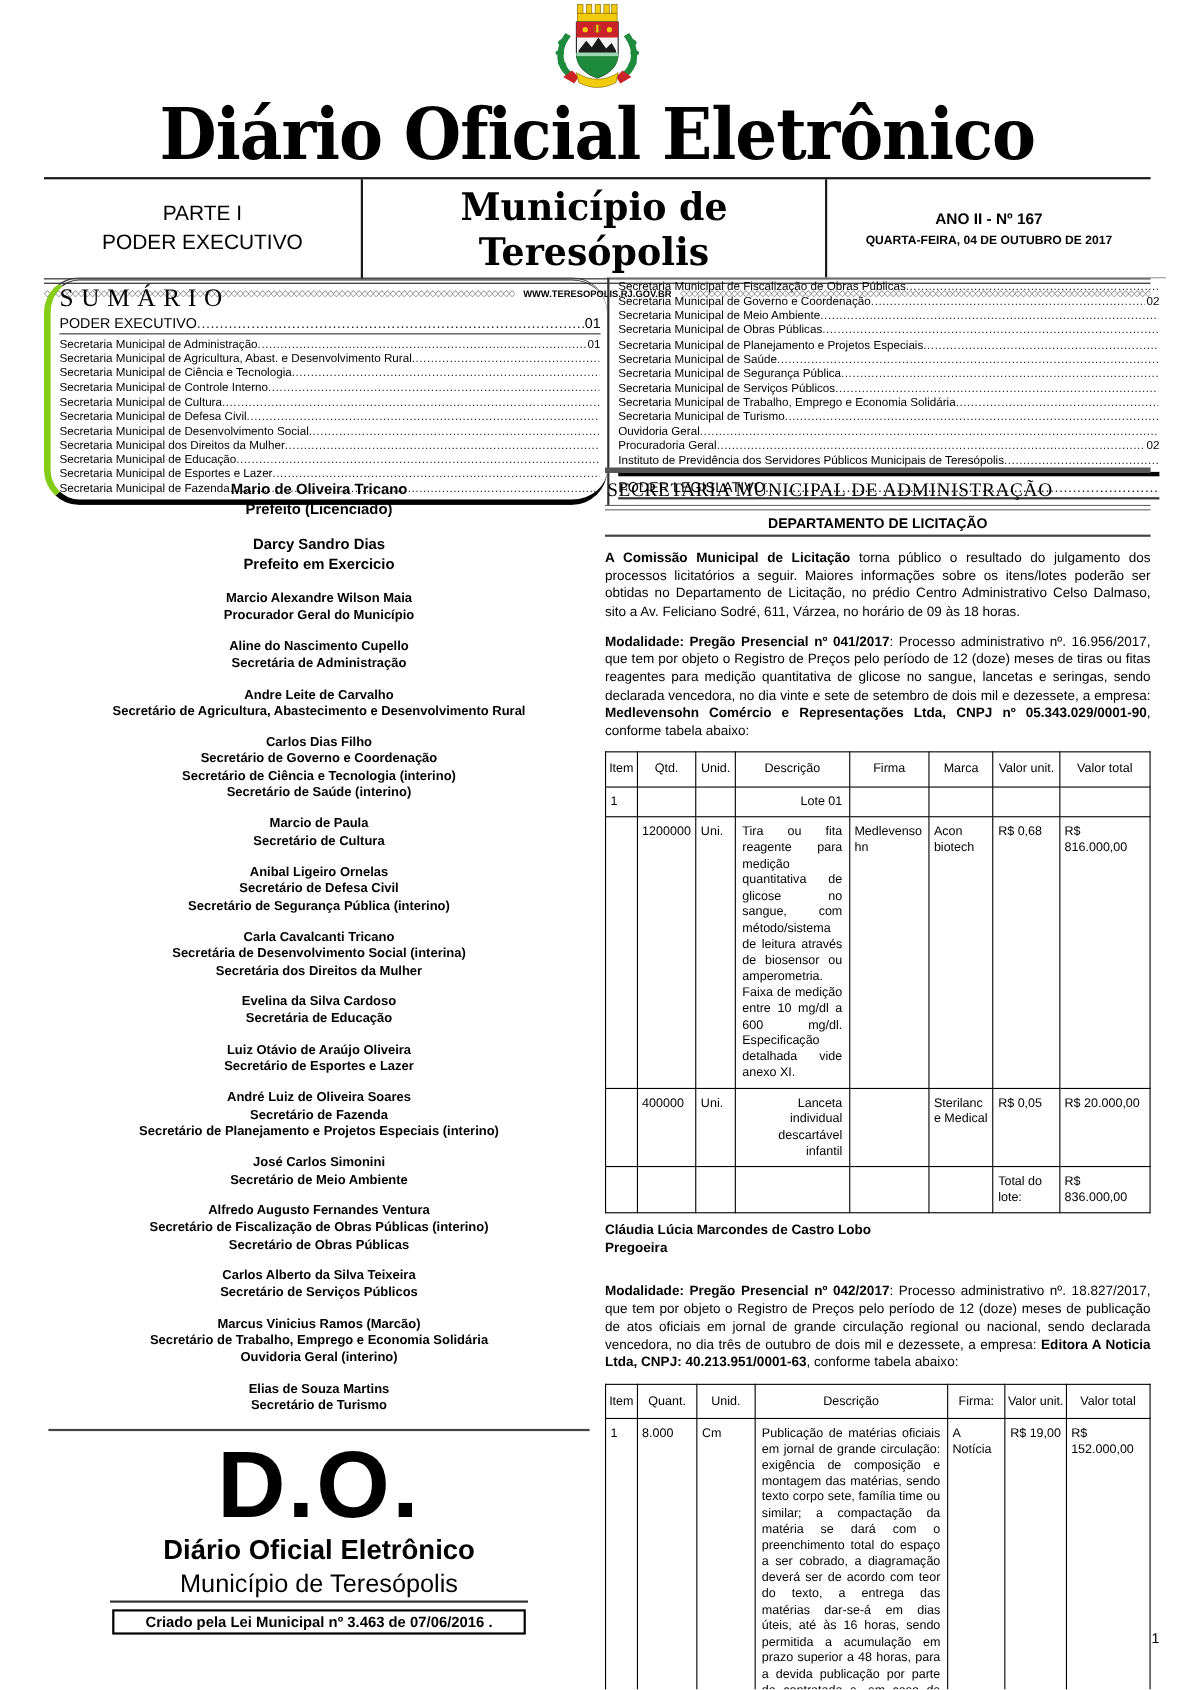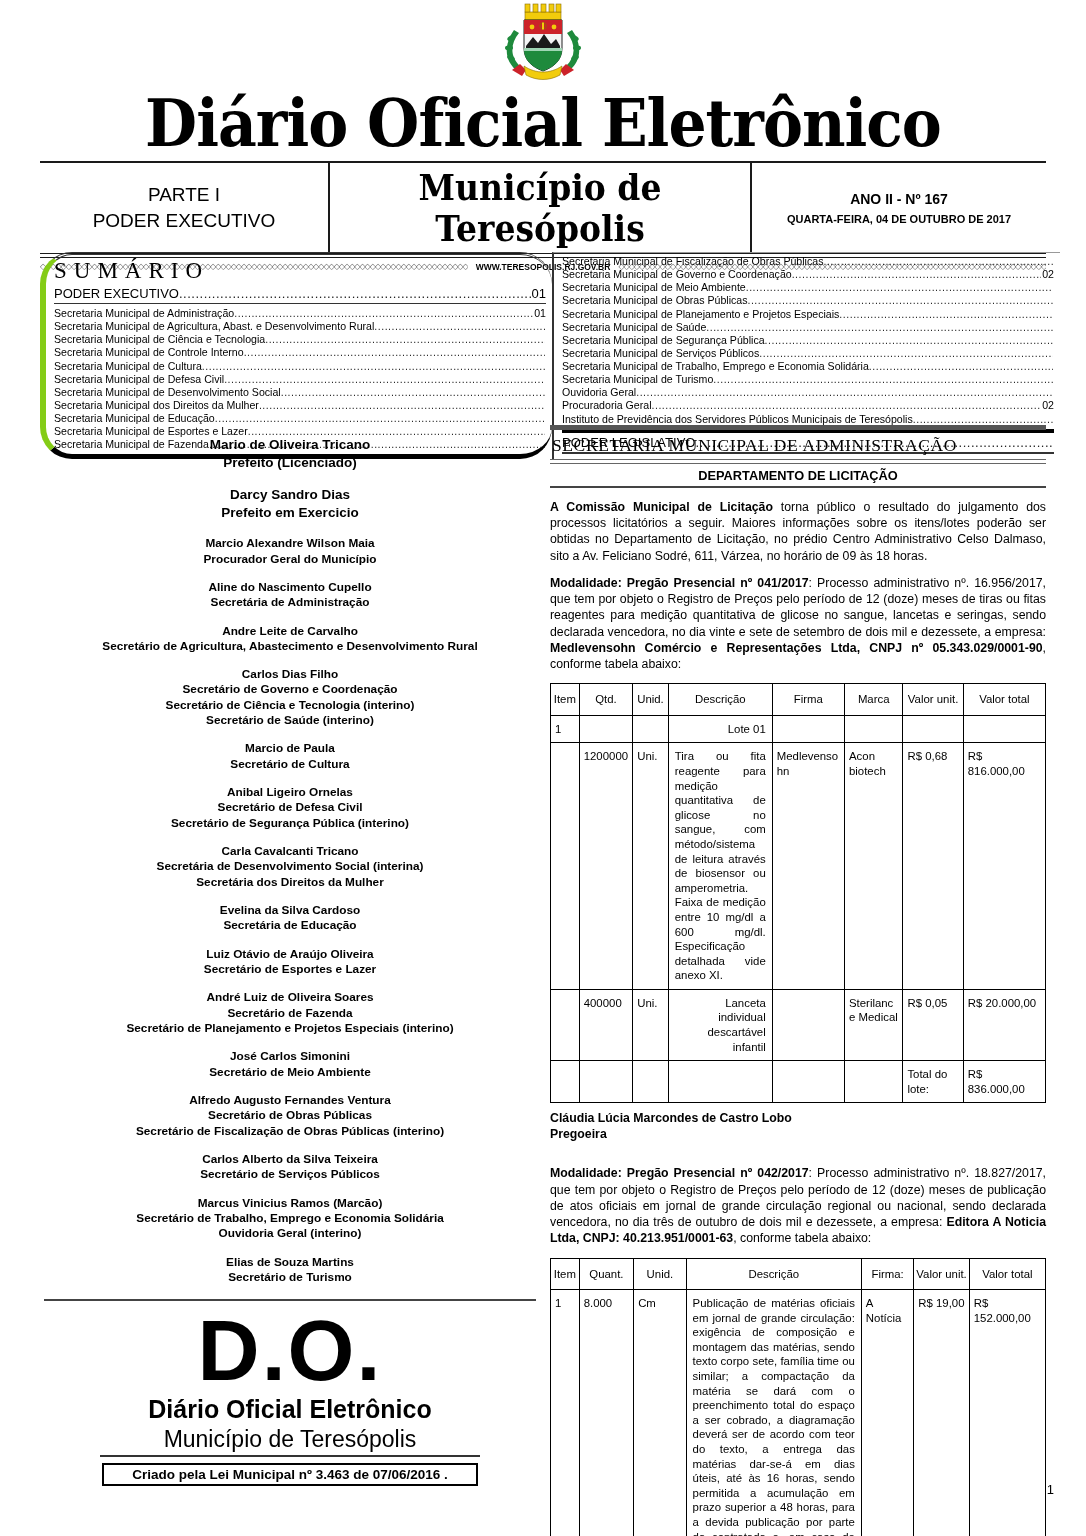--- a/index.html
+++ b/index.html
@@ -340,22 +340,22 @@
           <div>André Luiz de Oliveira Soares</div>
           <div class="role">Secretário de Fazenda</div>
           <div class="role">Secretário de Planejamento e Projetos Especiais (interino)</div>
         </div>
         <div class="off-group">
           <div>José Carlos Simonini</div>
           <div class="role">Secretário de Meio Ambiente</div>
         </div>
         <div class="off-group">
           <div>Alfredo Augusto Fernandes Ventura</div>
+          <div class="role">Secretário de Fiscalização de Obras Públicas (interino)</div>
           <div class="role">Secretário de Obras Públicas</div>
-          <div class="role">Secretário de Fiscalização de Obras Públicas (interino)</div>
         </div>
         <div class="off-group">
           <div>Carlos Alberto da Silva Teixeira</div>
           <div class="role">Secretário de Serviços Públicos</div>
         </div>
         <div class="off-group">
           <div>Marcus Vinicius Ramos (Marcão)</div>
           <div class="role">Secretário de Trabalho, Emprego e Economia Solidária</div>
           <div class="role">Ouvidoria Geral (interino)</div>
         </div>

